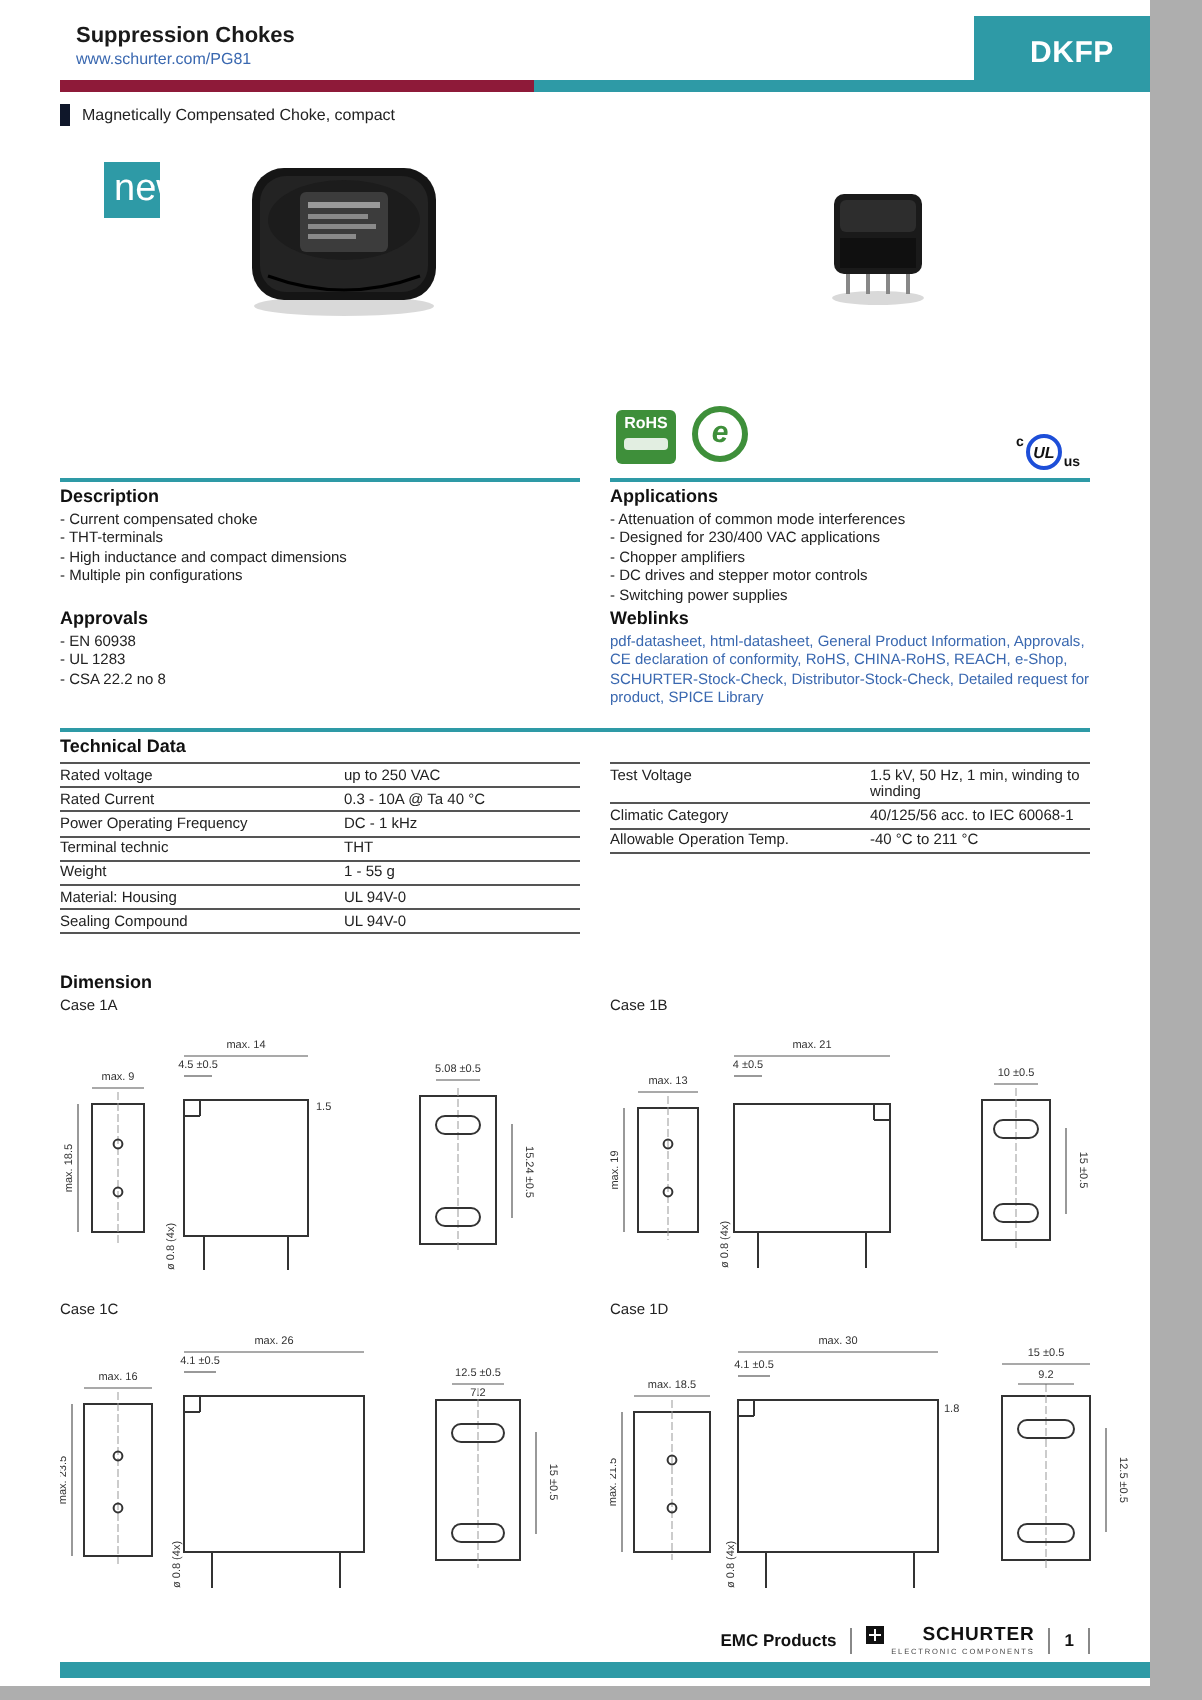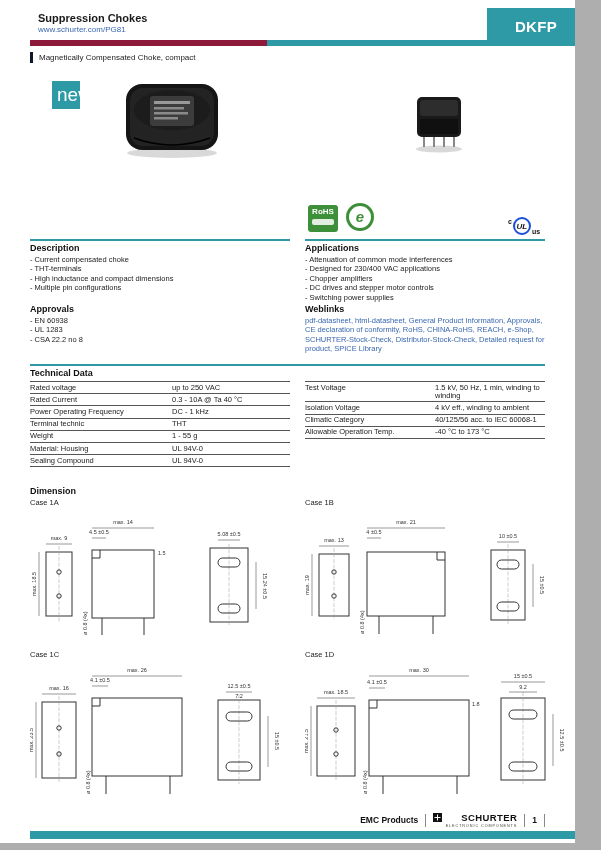--- a/index.html
+++ b/index.html
@@ -7,21 +7,21 @@
   .page { position:relative; width:575px; height:843px; background:#ffffff; overflow:hidden; }
 
   
   .header { position:absolute; left:30px; top:8px; width:545px; height:38px; background:#2E9AA6; }
   .header-white { position:absolute; left:0; top:0; width:457px; height:32px; background:#fff; padding:4px 0 0 8px; }
   .header-cat { font-size:11px; font-weight:bold; color:#1a1a1a; line-height:12px; }
   .header-link { font-size:8px; color:#3A68B0; line-height:11px; cursor:pointer; }
   .header-prod { position:absolute; right:18px; top:10px; font-size:15px; font-weight:bold; color:#fff; letter-spacing:.3px; }
   .header-maroon { position:absolute; left:0; top:32px; width:237px; height:6px; background:#8E1A39; }
 
-  .subtitle { position:absolute; left:30px; top:52px; border-left:3px solid #0f172a; padding-left:6px; font-size:8px; color:#222; line-height:11px; }
+  .subtitle { position:absolute; left:30px; top:52px; border-left:5px solid #0f172a; padding-left:6px; font-size:8px; color:#222; line-height:11px; }
 
   .new-badge { position:absolute; left:52px; top:81px; width:28px; height:28px; background:#2E9AA6; color:#fff; font-size:19px; line-height:27px; padding-left:5px; }
 
   .prod1 { position:absolute; left:120px; top:80px; }
   .prod2 { position:absolute; left:408px; top:92px; }
 
   
   .rohs { position:absolute; left:308px; top:205px; width:30px; height:27px; background:#3E8F3A; border-radius:3px; text-align:center; }
   .rohs-text { color:#fff; font-size:8px; font-weight:bold; line-height:14px; }
   .rohs-bar { width:22px; height:6px; margin:0 auto; background:rgba(255,255,255,.85); border-radius:2px; }
@@ -177,30 +177,26 @@
         <span class="tvalue">UL 94V-0</span>
       </div>
   </div>
 
   <div class="ttable tr2" style="left:305px; top:381px; width:240px;">
     <div class="trow">
         <span class="tlabel">Test Voltage</span>
         <span class="tvalue">1.5 kV, 50 Hz, 1 min, winding to winding</span>
       </div>
     <div class="trow">
-        <span class="tlabel">Isolation Voltage</span>
-        <span class="tvalue">4 kV eff., winding to ambient</span>
-      </div>
-    <div class="trow">
         <span class="tlabel">Climatic Category</span>
         <span class="tvalue">40/125/56 acc. to IEC 60068-1</span>
       </div>
     <div class="trow">
         <span class="tlabel">Allowable Operation Temp.</span>
-        <span class="tvalue">-40 °C to 173 °C</span>
+        <span class="tvalue">-40 °C to 211 °C</span>
       </div>
   </div>
 
   <div class="sec-h" style="left:30px; top:486px;">Dimension</div>
   <div class="case-label" style="left:30px; top:498px;">Case 1A</div>
   <div class="case-label" style="left:305px; top:498px;text-align:center;">Case 1B</div>
 
   <svg class="dim-svg" style="left:30px; top:508px;" width="262" height="138" viewBox="0 0 262 138">
     <g>
       <rect class="ol" x="16" y="44" width="26" height="64"></rect>

